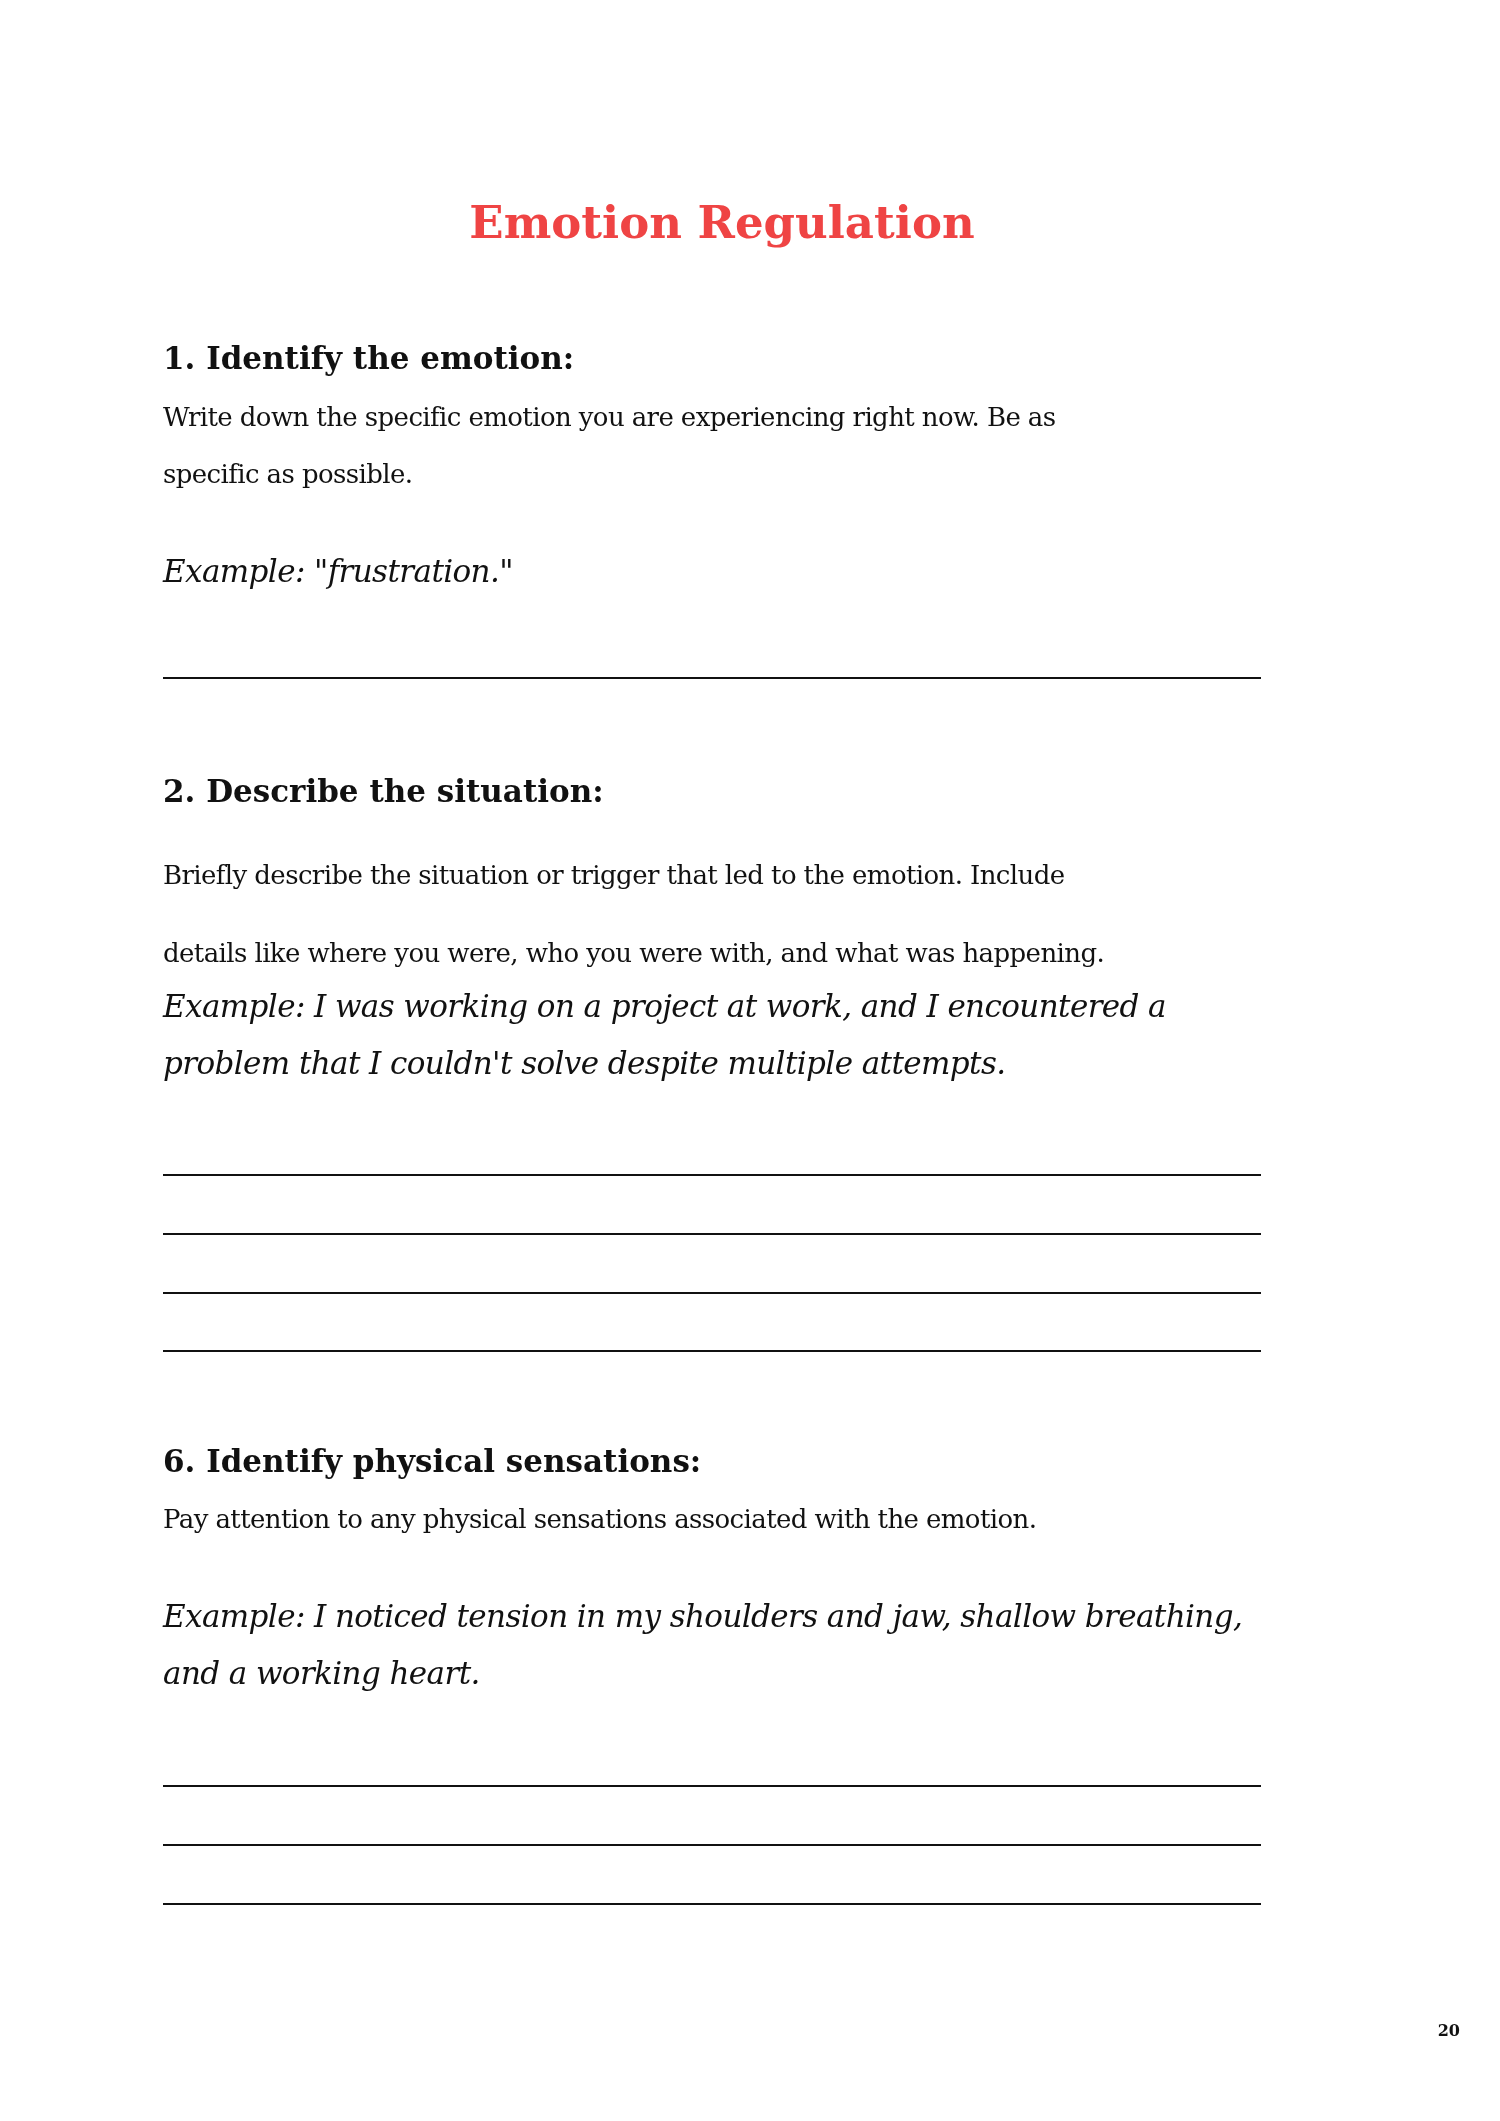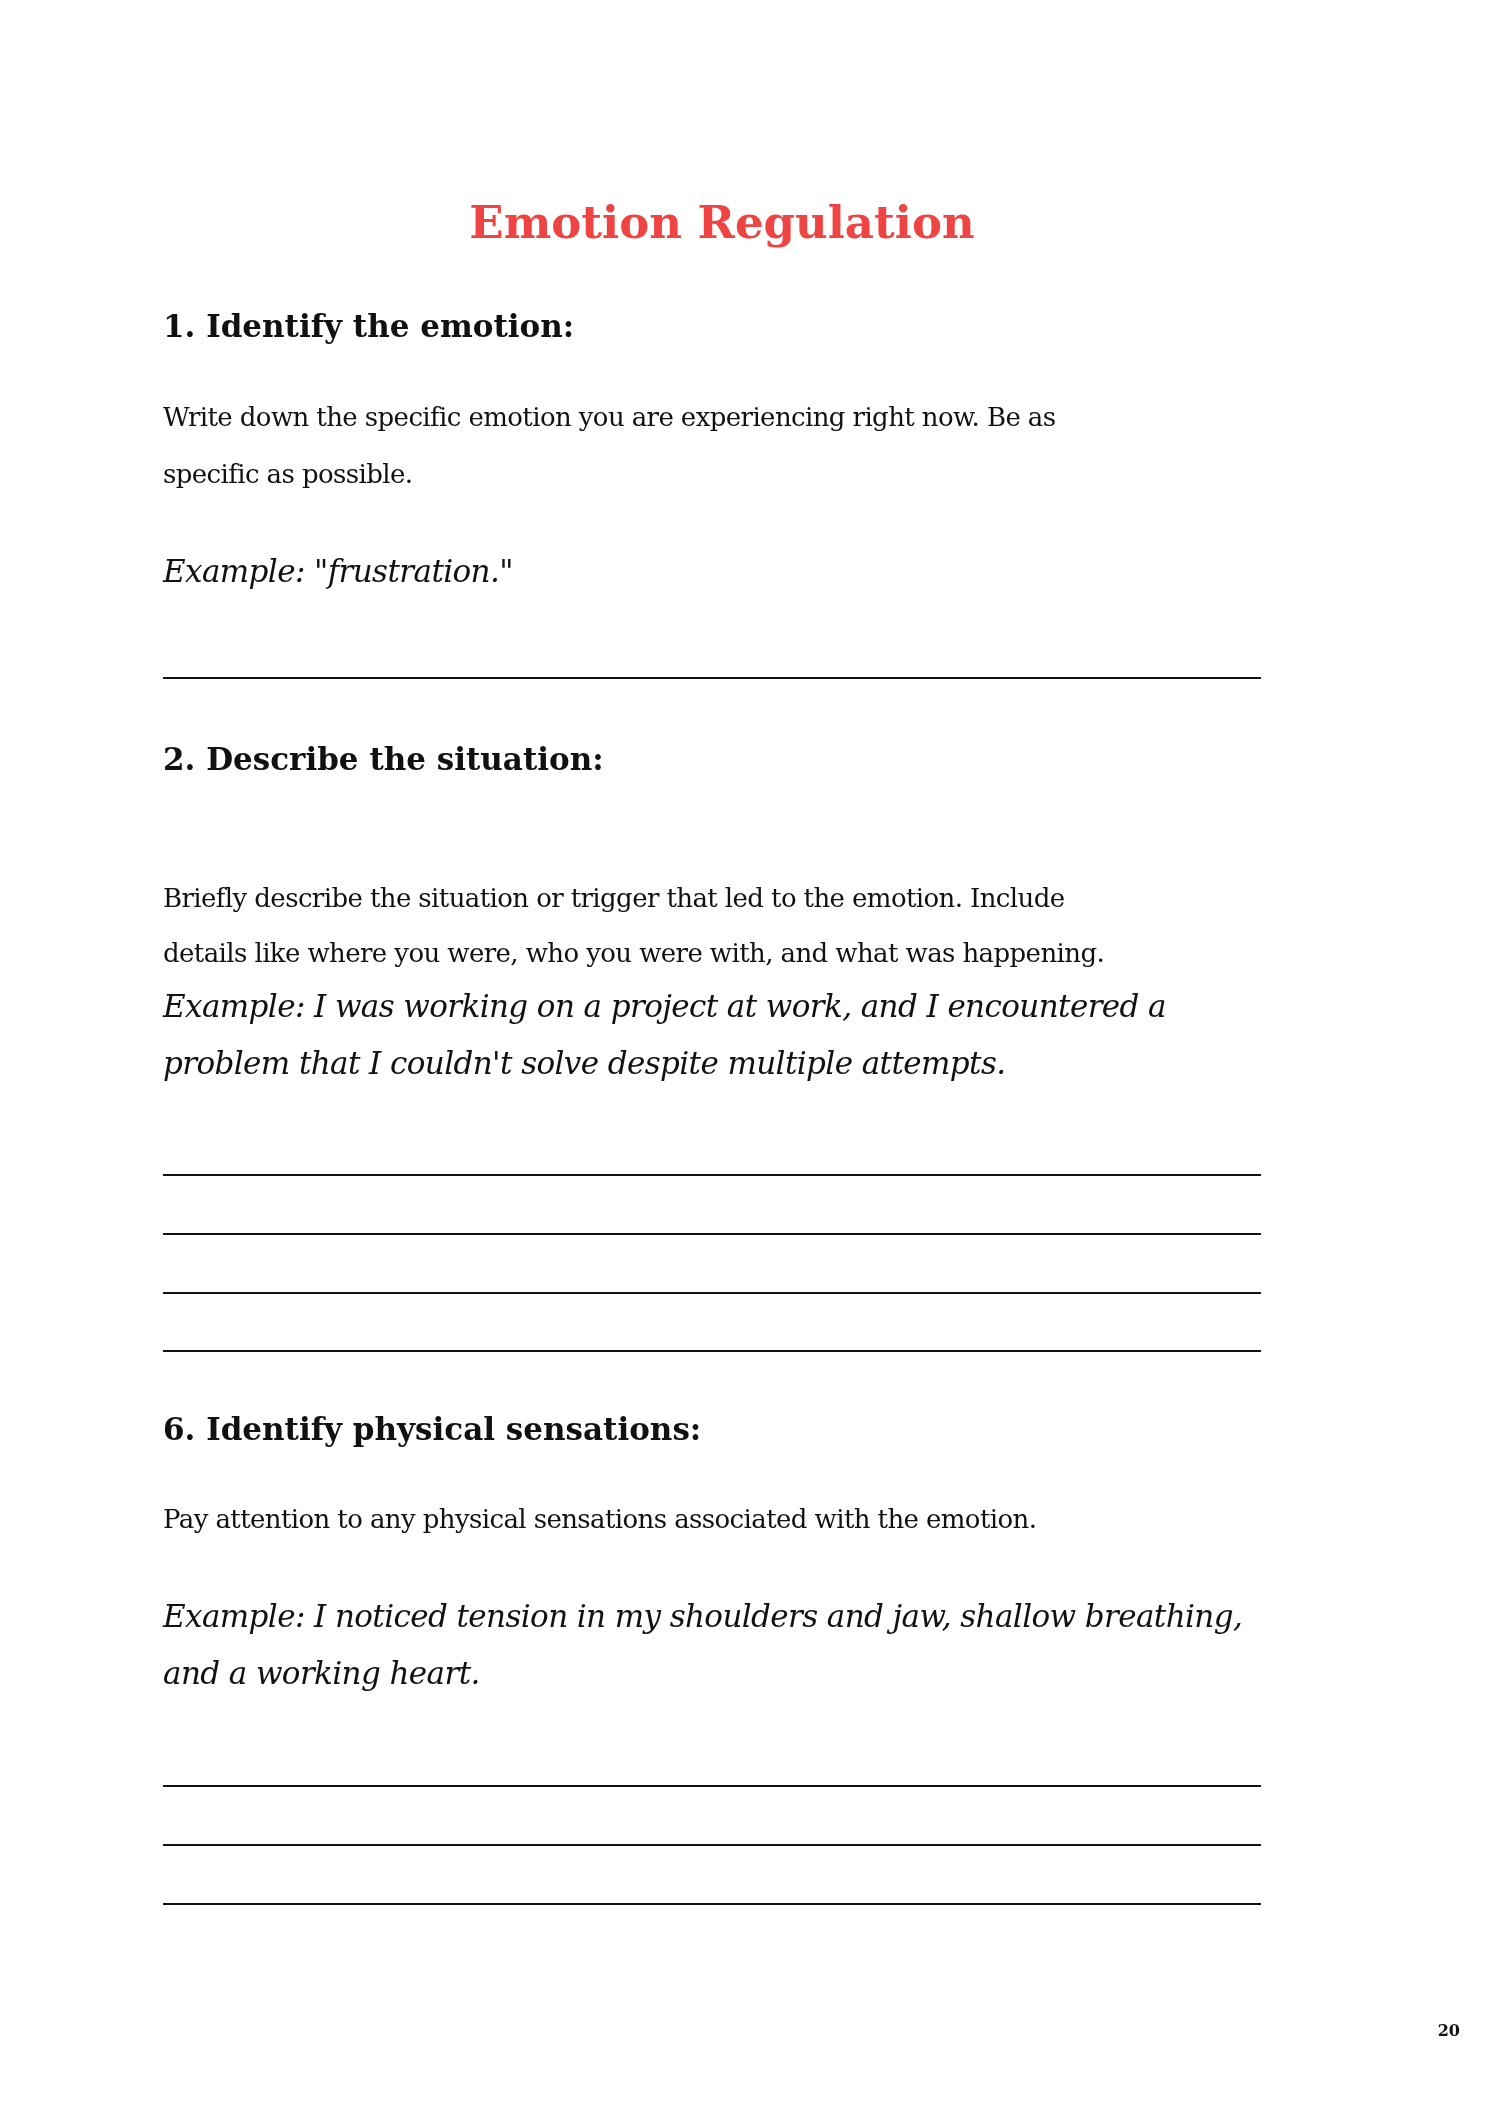--- a/index.html
+++ b/index.html
@@ -1,20 +1,20 @@
 <!DOCTYPE html>
 <html><head>
 <meta charset="utf-8">
 <style>
   html, body { margin: 0; padding: 0; background: #ffffff; }
   body { width: 1500px; height: 2121px; position: relative; overflow: hidden;
          font-family: "DejaVu Serif", "Liberation Serif", serif; color: #111; }
   .abs { position: absolute; white-space: nowrap; }
   .title { left: 0; width: 1444px; text-align: center; top: 196px; font-size: 45px; font-weight: bold; color: #4f81bd; }
-  .heading { left: 163px; font-size: 31px; font-weight: bold; }
+  .heading { left: 163px; font-size: 31px; font-weight: bold; margin-top: 32px; }
   .body-line { left: 163px; font-size: 26px; font-weight: normal; letter-spacing: -0.6px; }
   .example-line { left: 163px; font-size: 31px; font-style: italic; letter-spacing: -0.6px; }
   .answer-line { position: absolute; left: 163px; width: 1098px; height: 0; border-top: 2.5px solid #111; }
   .page-number { left: 0; width: 1460px; text-align: right; top: 2021px; font-size: 16px; font-weight: bold; }
 </style>
 </head>
 <body>
 
 <div>
 
@@ -23,21 +23,21 @@
   <div>
     <div class="abs heading" style="top:308px">1. Identify the emotion:</div>
     <div class="abs body-line" style="top:402px">Write down the specific emotion you are experiencing right now. Be as</div>
     <div class="abs body-line" style="top:459px">specific as possible.</div>
     <div class="abs example-line" style="top:553px">Example: "frustration."</div>
     <div class="answer-line" style="top:677px"></div>
   </div>
 
   <div>
     <div class="abs heading" style="top:741px">2. Describe the situation:</div>
-    <div class="abs body-line" style="top:883px">Briefly describe the situation or trigger that led to the emotion. Include</div>
+    <div class="abs body-line" style="top:860px">Briefly describe the situation or trigger that led to the emotion. Include</div>
     <div class="abs body-line" style="top:938px">details like where you were, who you were with, and what was happening.</div>
     <div class="abs example-line" style="top:988px">Example: I was working on a project at work, and I encountered a</div>
     <div class="abs example-line" style="top:1045px">problem that I couldn't solve despite multiple attempts.</div>
     <div class="answer-line" style="top:1174px"></div>
     <div class="answer-line" style="top:1233px"></div>
     <div class="answer-line" style="top:1292px"></div>
     <div class="answer-line" style="top:1350px"></div>
   </div>
 
   <div>

